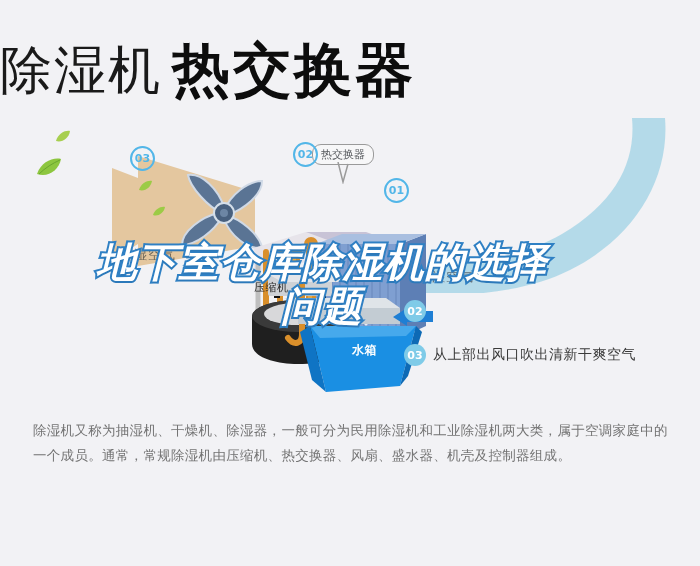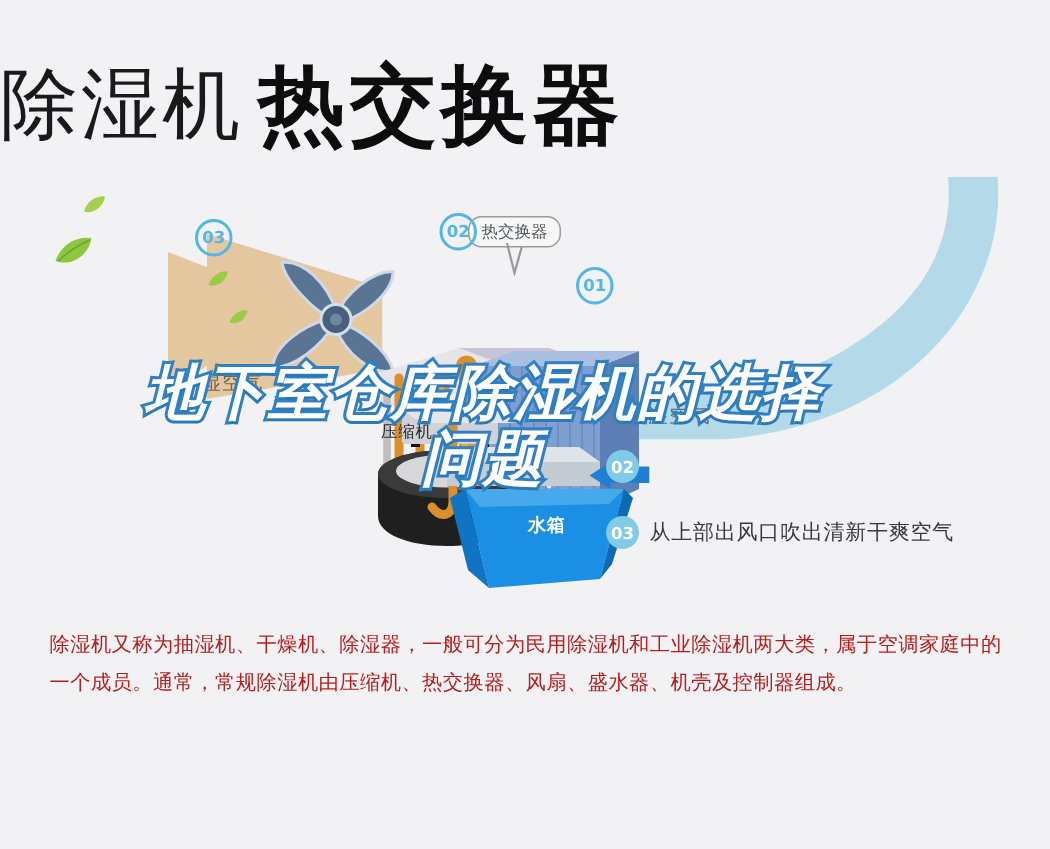--- a/index.html
+++ b/index.html
@@ -112,21 +112,21 @@
     width:22px;height:22px;border-radius:50%;
     background:#7fcbe8;color:#ffffff;font-size:11px;font-weight:700;
     display:flex;align-items:center;justify-content:center;
     flex:0 0 auto;margin-right:7px;
   }
   .step-text{font-size:14px;color:#3a3a3a;letter-spacing:0.5px;white-space:nowrap;}
 
   
   .body-copy{position:absolute;left:33px;top:418px;width:640px;}
   .para{
-    font-size:13.5px;color:#b91c1c;line-height:25px;letter-spacing:0.3px;
+    font-size:13.5px;color:#737373;line-height:25px;letter-spacing:0.3px;
     margin:0 0 14px 0;
   }
 </style>
 </head>
 <body>
 
 <div id="page">
 
   <div class="hdr">
     <span class="t1">除湿机</span>

